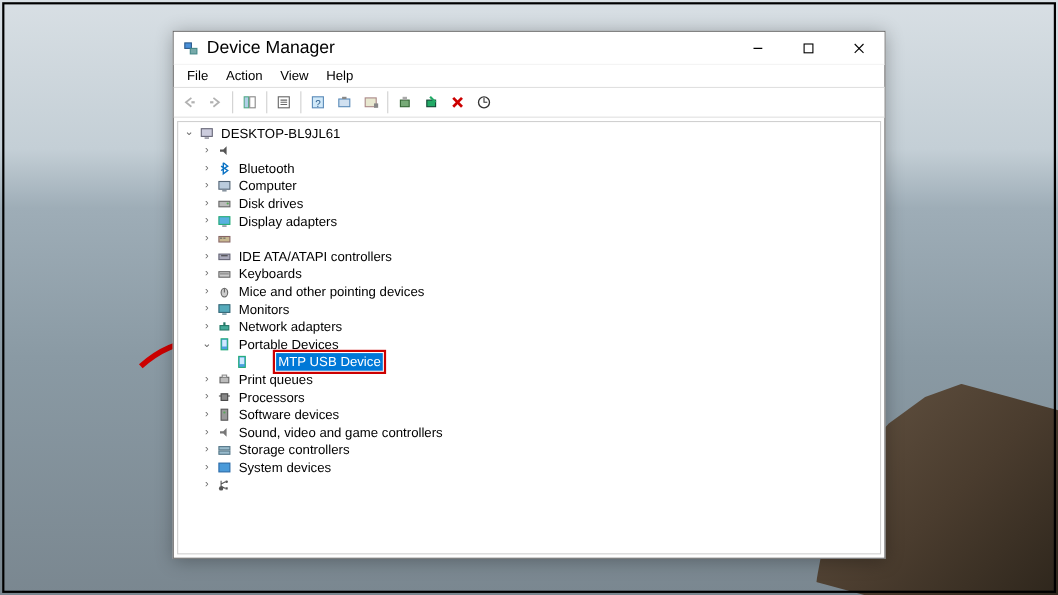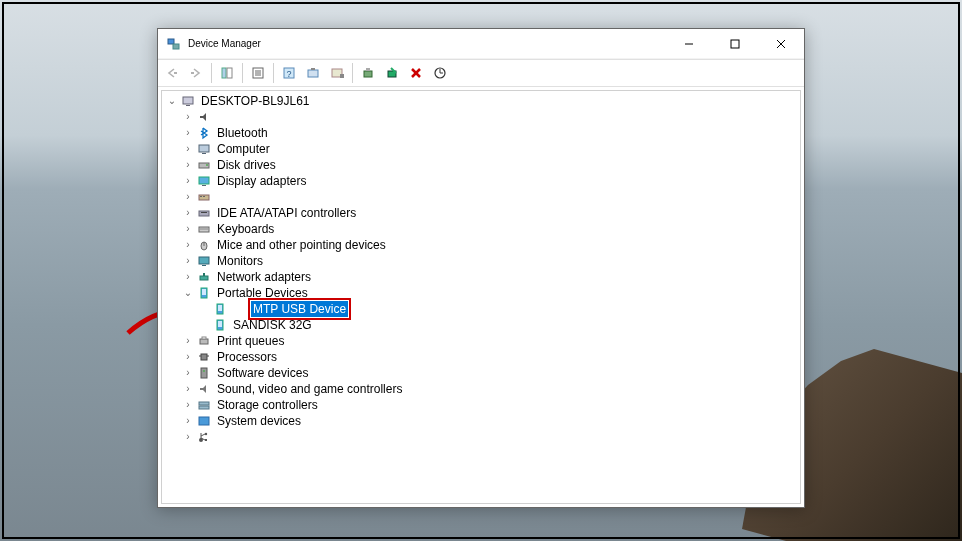--- a/index.html
+++ b/index.html
@@ -17,21 +17,21 @@
     position:absolute; left:2px; top:2px; right:2px; bottom:2px;
     border:2px solid #000; pointer-events:none;
   }
   .window {
     position: absolute; left: 157px; top: 28px; width: 648px; height: 480px;
     background: #fff; border: 1px solid #666; box-shadow: 0 2px 16px rgba(0,0,0,0.3);
     display: flex; flex-direction: column;
   }
   .titlebar { height: 30px; display: flex; align-items: center; padding: 0 0 0 8px; background: #fff; border-bottom: 1px solid #f3f3f3; }
   .titlebar .app-icon { width: 16px; height: 16px; margin-right: 6px; display:flex; align-items:center; justify-content:center;}
-  .titlebar .title { font-size: 10px; color: #000; }
+  .titlebar .title { font-size: 16px; color: #000; }
   .titlebar .spacer { flex: 1; }
   .titlebar .ctrl { width: 46px; height: 30px; display: flex; align-items: center; justify-content: center; font-size: 12px; cursor: pointer; }
   .menubar { height: 20px; display: flex; align-items: center; padding: 0 4px; font-size: 12px; color: #000; }
   .menubar .item { padding: 1px 8px; cursor: pointer; }
   .toolbar { height: 28px; display: flex; align-items: center; padding: 0 2px; border-top: 1px solid #e0e0e0; border-bottom: 1px solid #e0e0e0; background: #fff; }
   .tbtn { width: 22px; height: 22px; margin: 0 1px; display: flex; align-items: center; justify-content: center; cursor: pointer; }
   .tbtn.disabled { opacity: 0.45; cursor: default; }
   .toolbar .sep { width: 1px; height: 20px; background: #d0d0d0; margin: 0 3px; }
   .tree-area { flex: 1; border: 1px solid #d0d0d0; margin: 3px; background: #fff; overflow: auto; font-size: 12px; padding: 2px 4px; }
   .node { display: flex; align-items: center; height: 16px; line-height: 16px; white-space: nowrap; }
@@ -77,20 +77,26 @@
         </svg>
       </span>
     <span class="ctrl">
         <svg width="10" height="10">
           <line x1="1" y1="1" x2="9" y2="9" stroke="#000"></line>
           <line x1="9" y1="1" x2="1" y2="9" stroke="#000"></line>
         </svg>
       </span>
   </div>
 
+  <div class="menubar">
+    <span class="item">File</span>
+    <span class="item">Action</span>
+    <span class="item">View</span>
+    <span class="item">Help</span>
+  </div>
 
   <div class="toolbar">
     <span class="tbtn disabled">
         <svg width="14" height="14">
           <path d="M9 3 L4 7 L9 11" fill="none" stroke="#555" stroke-width="1.6"></path>
           <rect x="9" y="6" width="3" height="2" fill="#555"></rect>
         </svg>
       </span>
     <span class="tbtn disabled">
         <svg width="14" height="14">
@@ -291,29 +297,20 @@
     </div>
     <div class="node" style="padding-left:44px">
       <span class="ico">
           <svg width="14" height="14">
             <rect x="4" y="2" width="6" height="10" fill="#4aa0e0" stroke="#2a7"></rect>
             <rect x="5" y="3" width="4" height="6" fill="#cfe8ff"></rect>
           </svg>
         </span>
       <span class="lbl selected highlighted">MTP USB Device</span>
     </div>
-    <div class="node" style="padding-left:44px">
-      <span class="ico">
-          <svg width="14" height="14">
-            <rect x="4" y="2" width="6" height="10" fill="#4aa0e0" stroke="#2a7"></rect>
-            <rect x="5" y="3" width="4" height="6" fill="#cfe8ff"></rect>
-          </svg>
-        </span>
-      <span class="lbl">SANDISK 32G</span>
-    </div>
     <div class="node" style="padding-left:16px">
       <span class="exp">›</span>
       <span class="ico">
           <svg width="14" height="14">
             <rect x="3" y="5" width="8" height="5" fill="#bbb" stroke="#666"></rect>
             <rect x="5" y="3" width="4" height="2" fill="#fff" stroke="#888"></rect>
           </svg>
         </span>
       <span class="lbl">Print queues</span>
     </div>

